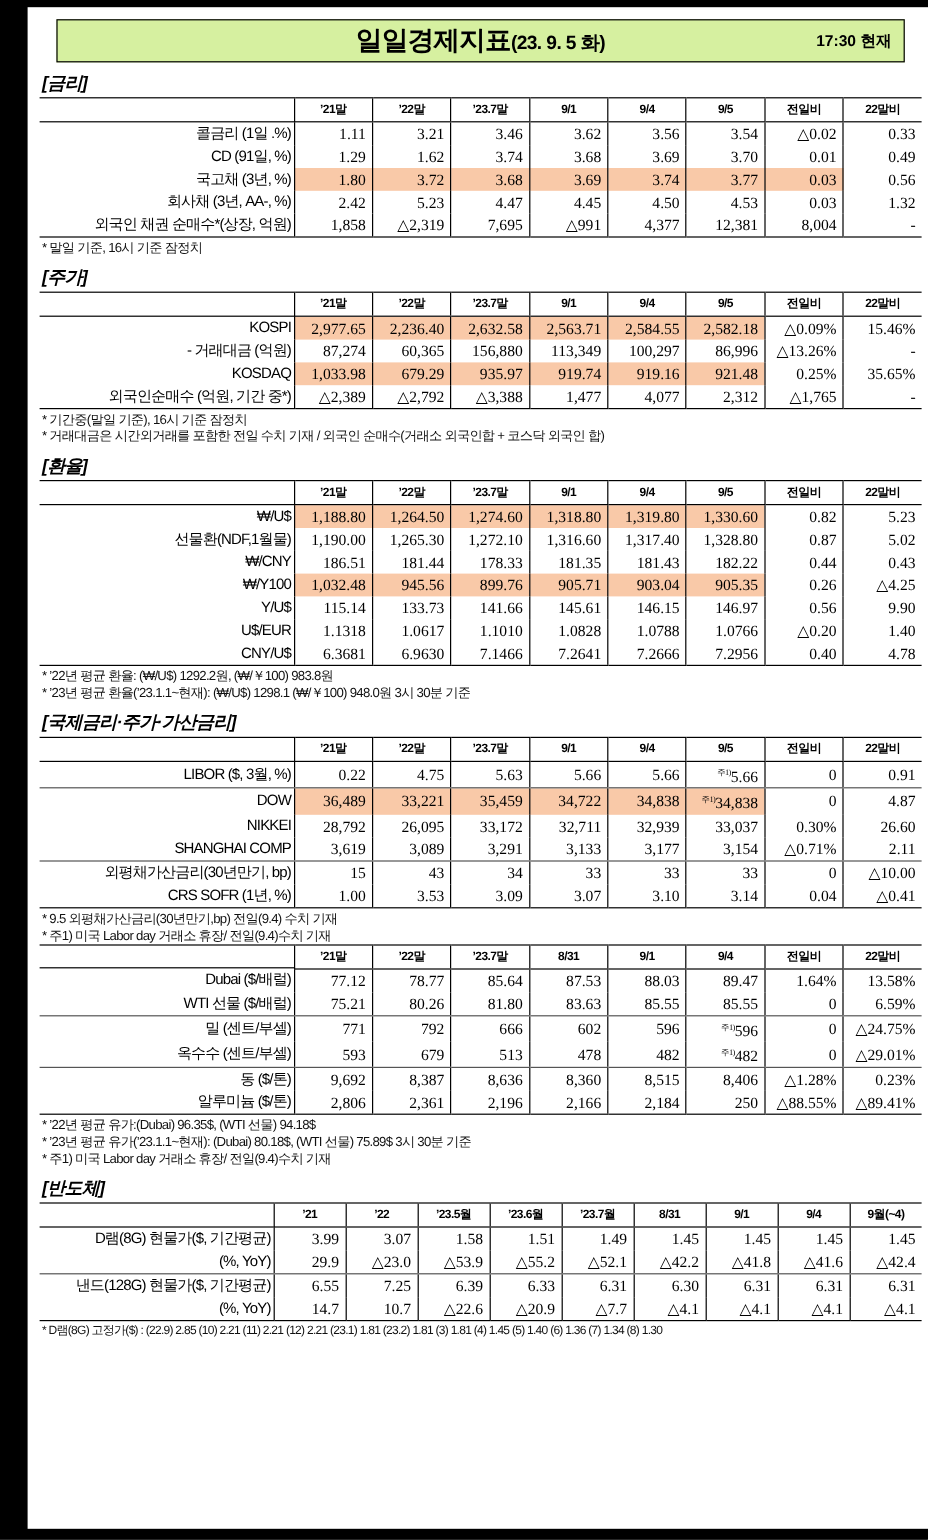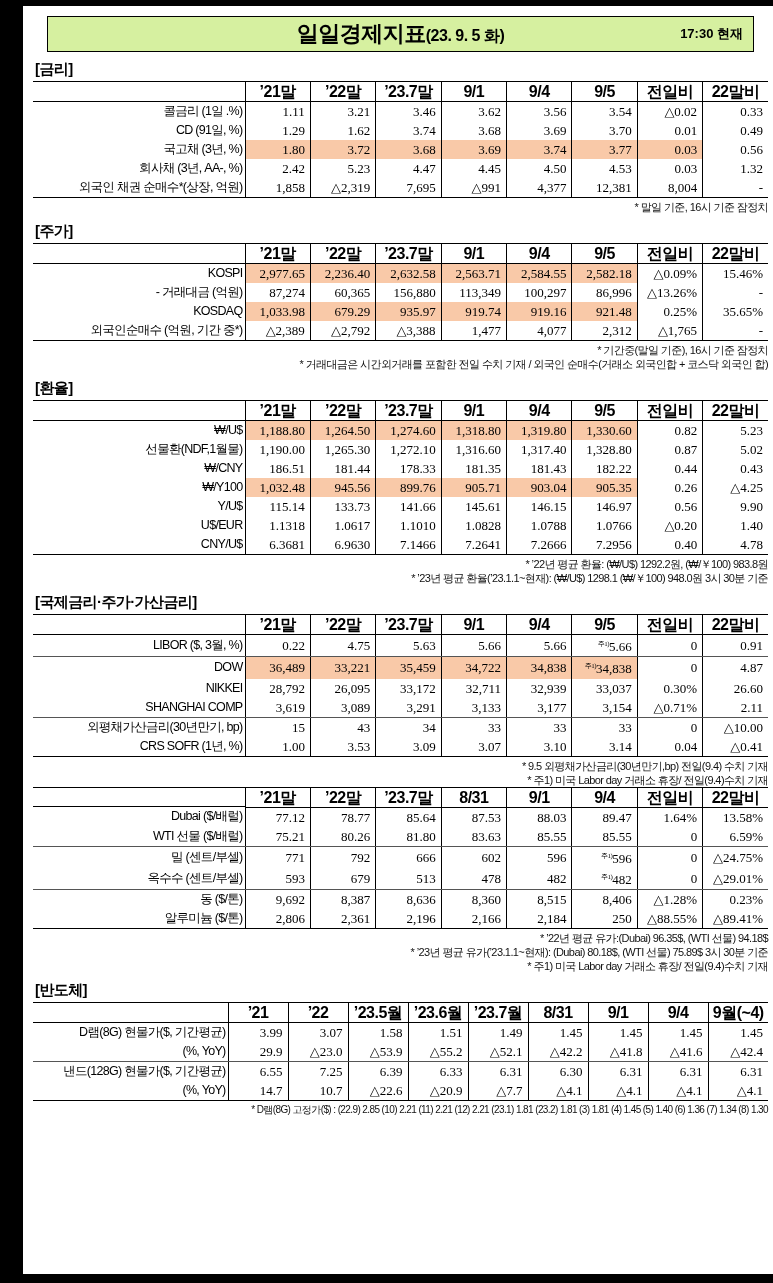--- a/index.html
+++ b/index.html
@@ -61,39 +61,40 @@
     font-weight: bold;
   }
   
   .section-title {
     font-family: "Liberation Sans", sans-serif;
     font-weight: bold;
     font-size: 15px;
     letter-spacing: -0.6px;
     margin: 8px 0 2px 2px;
     color: #000;
+    font-style: italic;
   }
   
   table.data {
     border-collapse: collapse;
     width: 100%;
     table-layout: fixed;
     font-size: 12.5px;
   }
   table.data th, table.data td {
     padding: 0;
     height: 19px;
     line-height: 19px;
     vertical-align: middle;
     box-sizing: border-box;
   }
   table.data thead th {
     font-family: "Liberation Sans", sans-serif;
     font-weight: bold;
-    font-size: 16px;
+    font-size: 10px;
     text-align: center;
     border-left: 1px solid #000;
     border-top: 1.6px solid #000;
     border-bottom: 1.6px solid #000;
     letter-spacing: -0.5px;
   }
   table.data thead th.lbl {
     border-left: none;
     border-top: 1.6px solid #000;
     border-bottom: none;
@@ -131,21 +132,20 @@
     letter-spacing: -0.5px;
   }
   
   .notes {
     margin: 2px 0 0 2px;
     font-family: "Liberation Sans", sans-serif;
     font-size: 11px;
     line-height: 14px;
     letter-spacing: -0.6px;
     color: #111;
-    text-align: right;
   }
   .notes div { white-space: nowrap; }
   .notes-sm { font-size: 10px; line-height: 13px; }
   
   col.c-lbl { width: 212px; }
 </style>
 </head>
 <body>
 
 <div id="page">

